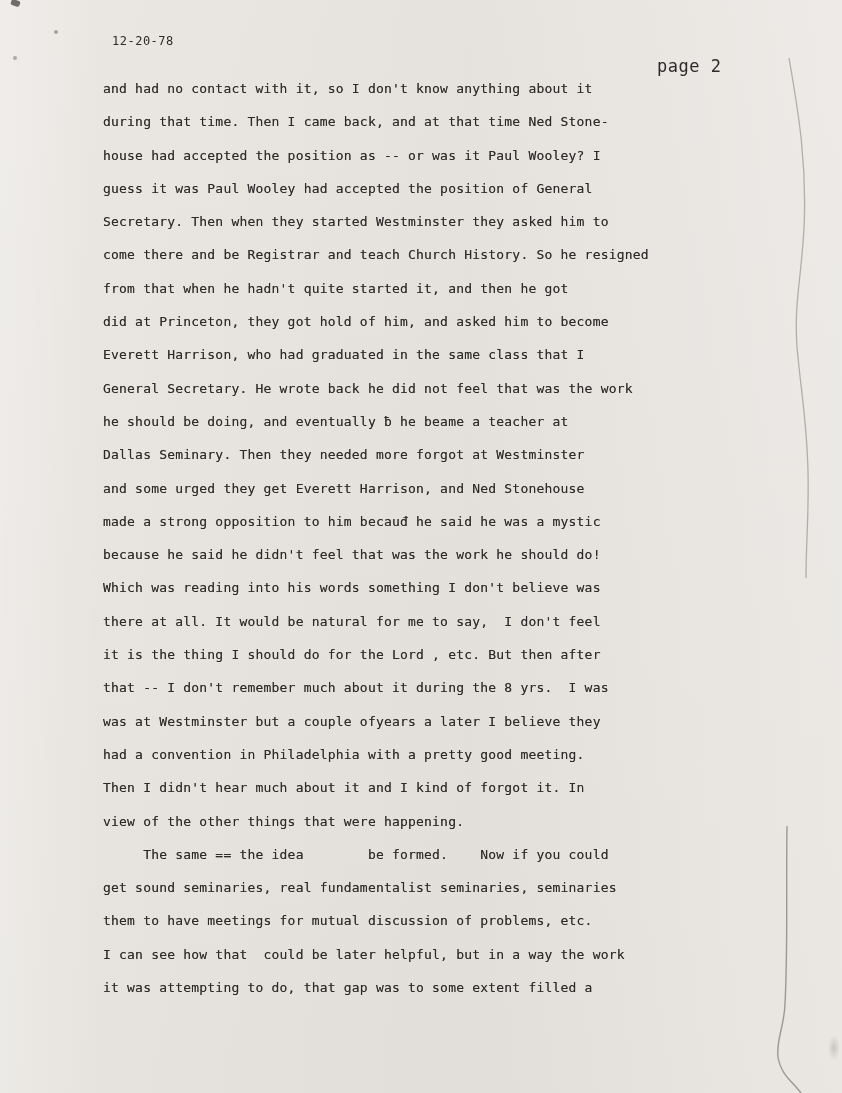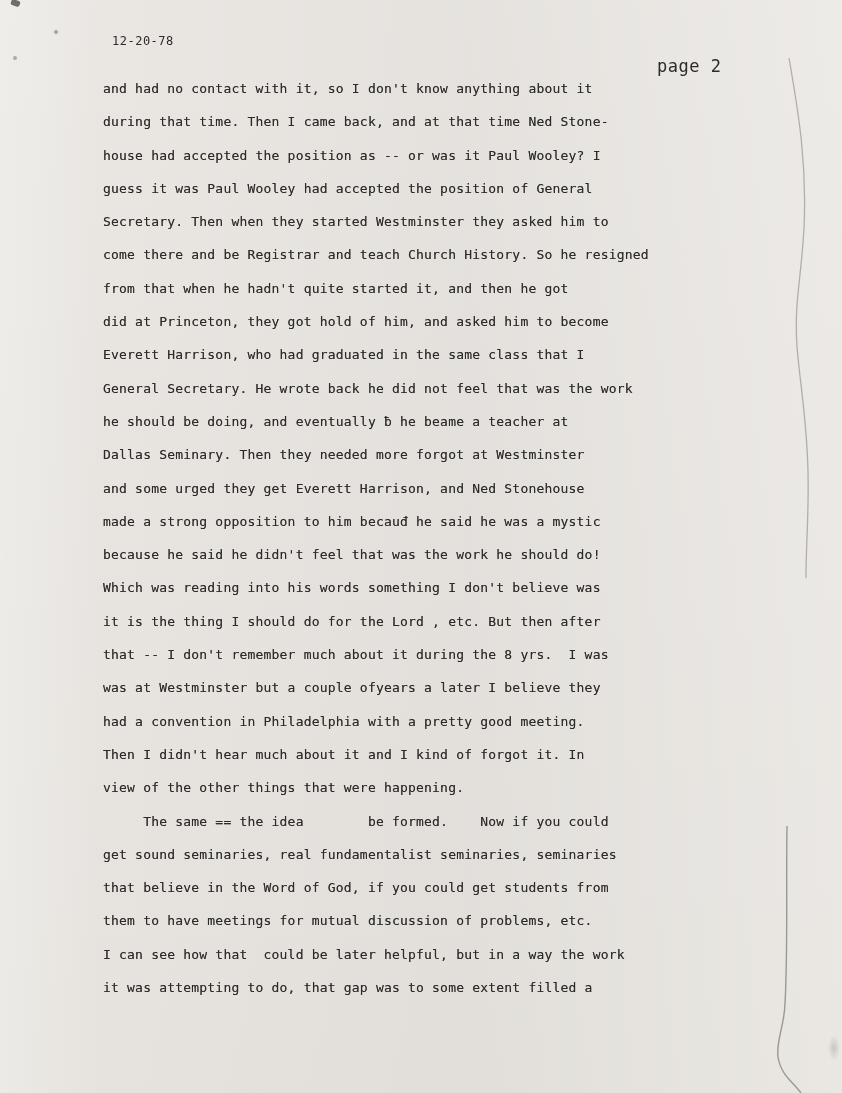--- a/index.html
+++ b/index.html
@@ -67,29 +67,29 @@
     <div class="line">from that when he hadn't quite started it, and then he got</div>
     <div class="line">did at Princeton, they got hold of him, and asked him to become</div>
     <div class="line">Everett Harrison, who had graduated in the same class that I</div>
     <div class="line">General Secretary. He wrote back he did not feel that was the work</div>
     <div class="line">he should be doing, and eventually ƀ he beame a teacher at</div>
     <div class="line">Dallas Seminary. Then they needed more forgot at Westminster</div>
     <div class="line">and some urged they get Everett Harrison, and Ned Stonehouse</div>
     <div class="line">made a strong opposition to him becauđ he said he was a mystic</div>
     <div class="line">because he said he didn't feel that was the work he should do!</div>
     <div class="line">Which was reading into his words something I don't believe was</div>
+    <div class="line">there at all. It would be natural for me to say,  I don't feel</div>
     <div class="line">it is the thing I should do for the Lord , etc. But then after</div>
     <div class="line">that -- I don't remember much about it during the 8 yrs.  I was</div>
     <div class="line">was at Westminster but a couple ofyears a later I believe they</div>
     <div class="line">had a convention in Philadelphia with a pretty good meeting.</div>
     <div class="line">Then I didn't hear much about it and I kind of forgot it. In</div>
     <div class="line">view of the other things that were happening.</div>
     <div class="line">     The same == the idea        be formed.    Now if you could</div>
     <div class="line">get sound seminaries, real fundamentalist seminaries, seminaries</div>
-    <div class="line">that believe in the Word of God, if you could get students from</div>
     <div class="line">them to have meetings for mutual discussion of problems, etc.</div>
     <div class="line">I can see how that  could be later helpful, but in a way the work</div>
     <div class="line">it was attempting to do, that gap was to some extent filled a</div>
   </div>
 
   <svg class="artifact-svg" width="842" height="1093" viewBox="0 0 842 1093">
     <path d="M789,58 C799,115 807,165 804,228 C801,282 794,302 797,347 C801,392 807,422 808,472 C809,515 806,542 806,578" fill="none" stroke="#a09a92" stroke-width="1.3" opacity="0.75"></path>
     <path d="M787,826 C786,888 788,948 785,1004 C784,1028 776,1040 778,1057 C781,1075 792,1081 801,1093" fill="none" stroke="#8f8a83" stroke-width="1.4" opacity="0.85"></path>
   </svg>
 

